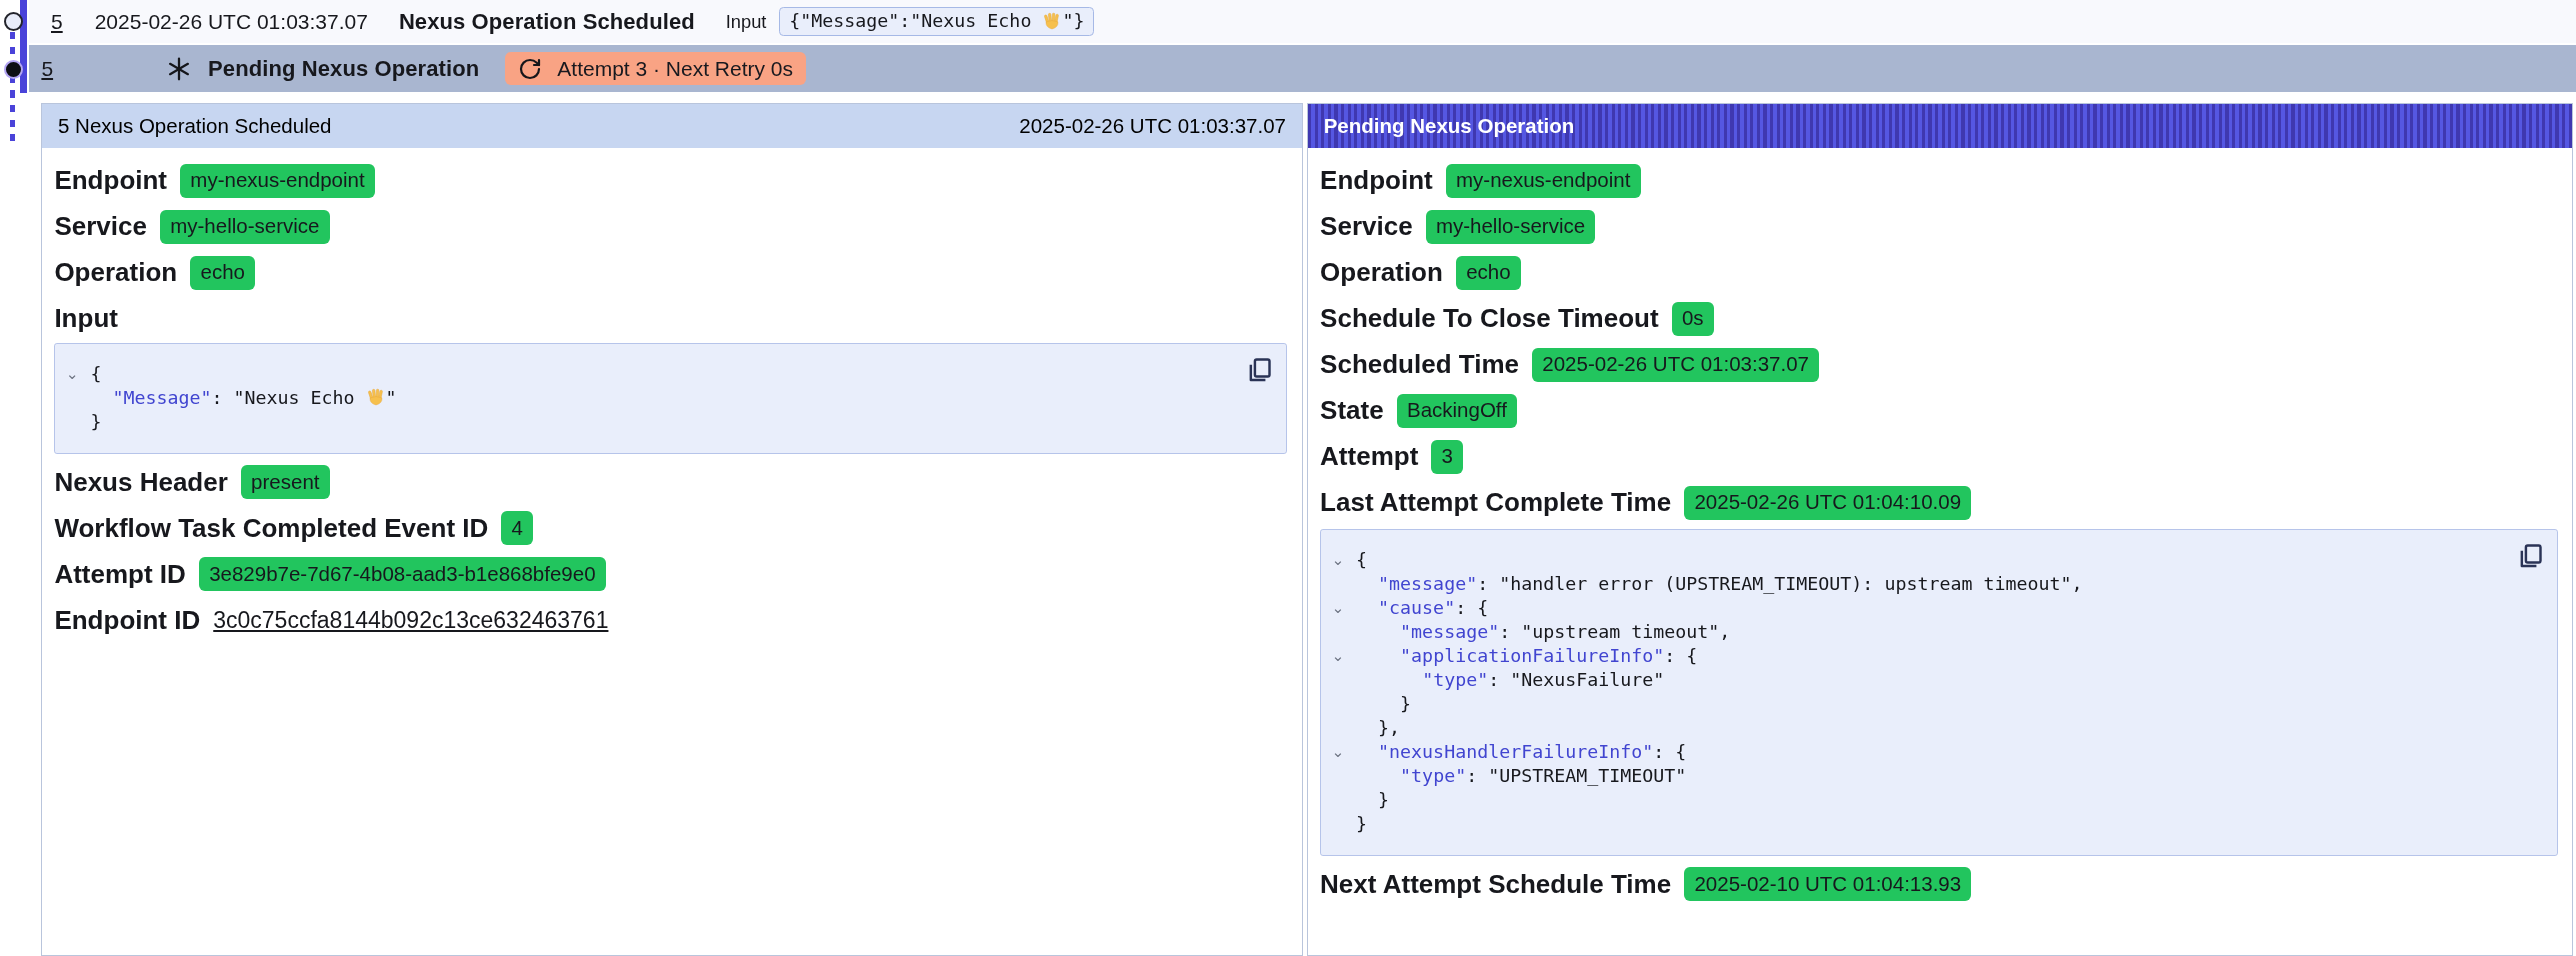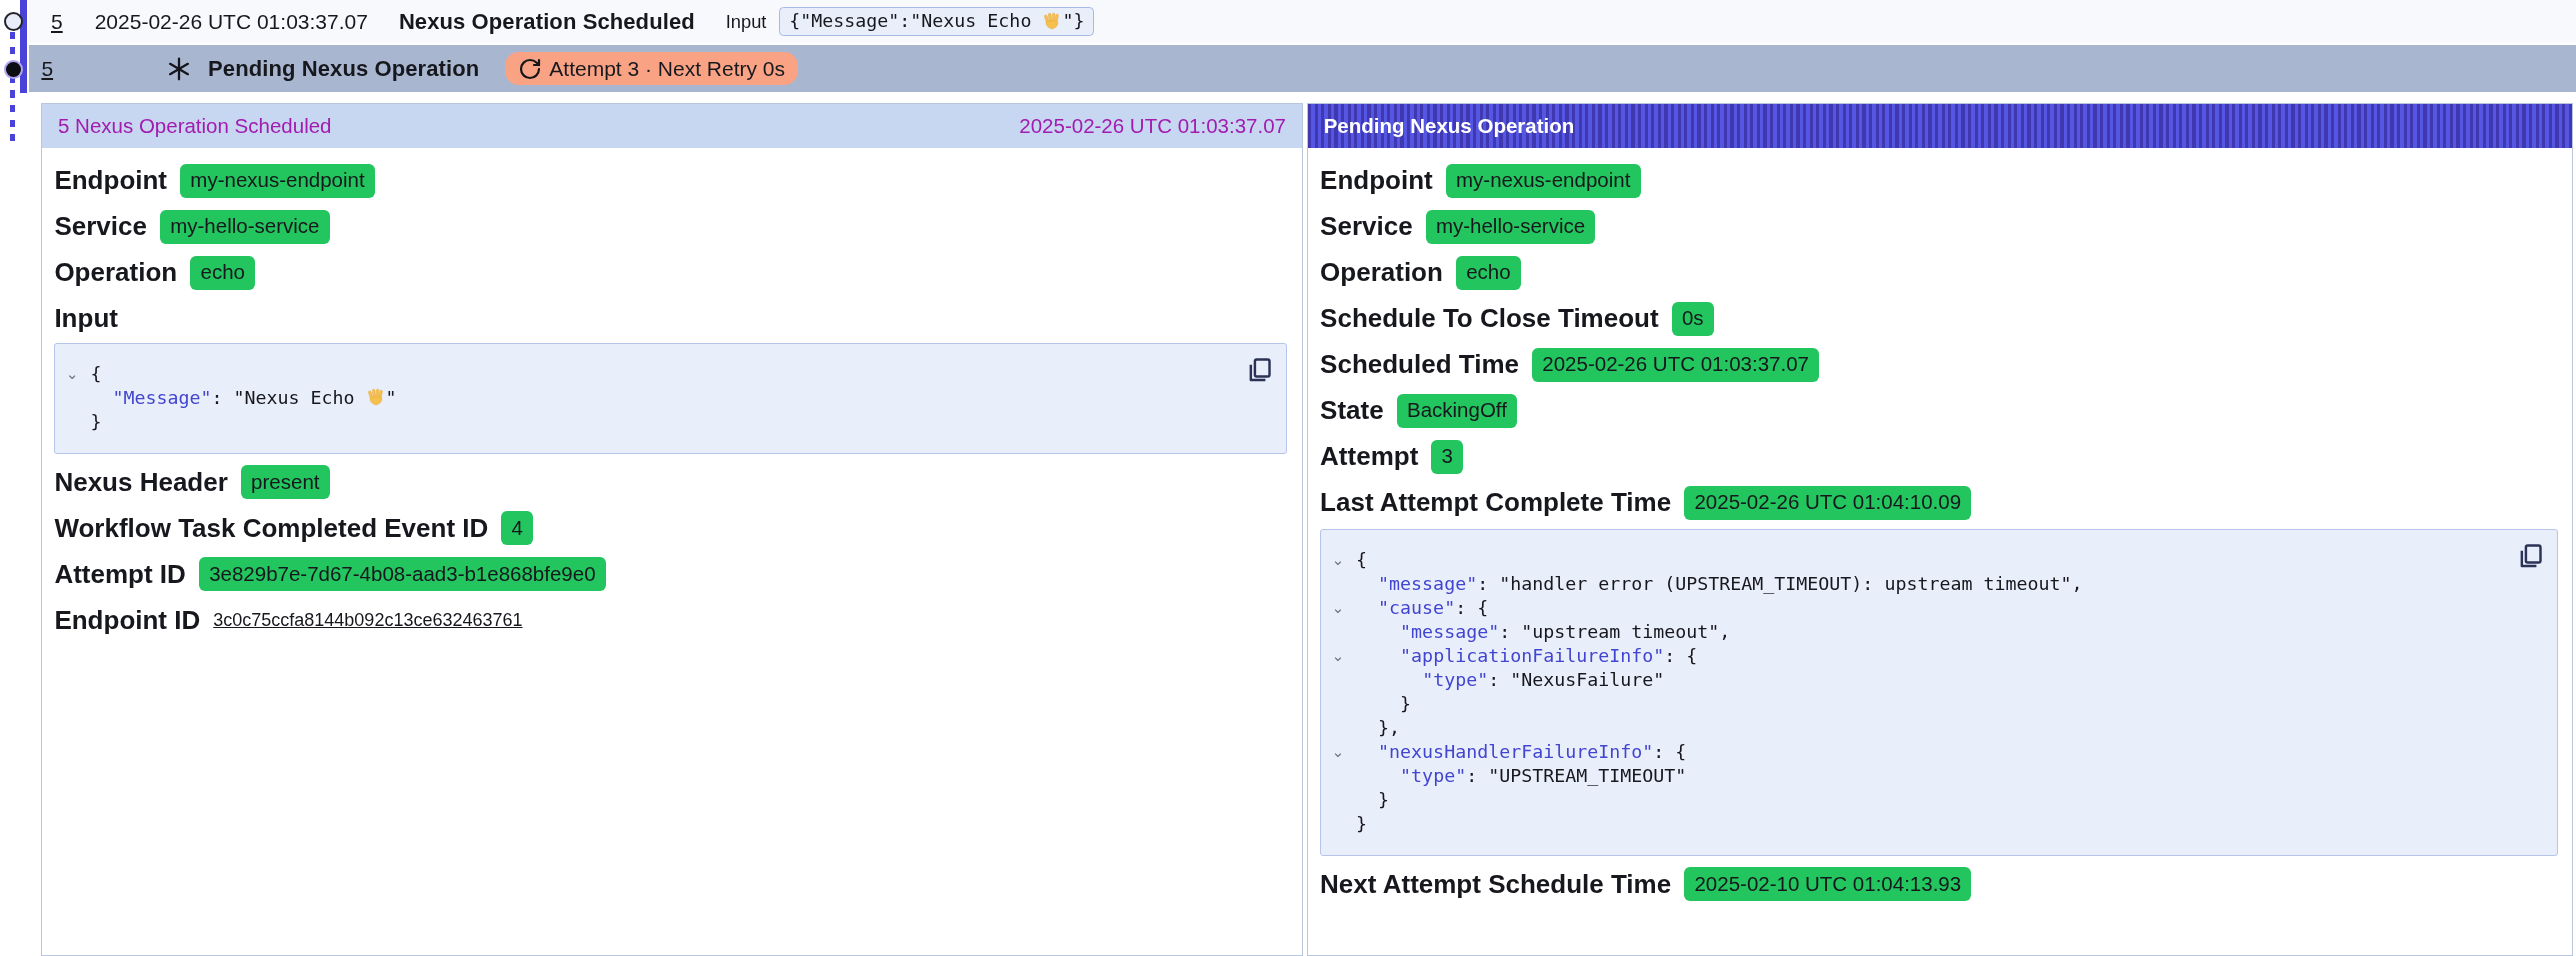--- a/index.html
+++ b/index.html
@@ -25,38 +25,38 @@
   .row1 .eid { margin-left:22px; }
   .row2 .eid { margin-left:12.4px; }
   .ts { margin-left:32px; font-size:21px; }
   .rtitle { font-weight:700; font-size:22px; letter-spacing:0.1px; }
   .row1 .rtitle { margin-left:31px; }
   .row2 .rtitle { margin-left:16px; }
   .input-label { margin-left:31px; font-size:18.3px; }
   .input-badge { margin-left:13px; font-size:18.3px; background:#e9eefb; border:1.5px solid #a6b9e6;
     border-radius:4.4px; padding:2.2px 8.8px 3.7px; white-space:pre; }
   .ast-icon { margin-left:113px; display:flex; align-items:center; }
-  .attempt-badge { margin-left:26px; background:#f9a384; border-radius:14px; padding:4.4px 13px;
-    display:flex; align-items:center; gap:7px; font-size:21px; font-weight:500; color:#18191f; }
+  .attempt-badge { margin-left:26px; background:#f9a384; border-radius:6px; padding:4.4px 13px;
+    display:flex; align-items:center; gap:15px; font-size:21px; font-weight:500; color:#18191f; }
 
   
   .panels { position:absolute; top:103px; left:41px; right:2.9px; bottom:0; display:flex; gap:3.7px; }
   .panel { border:1.5px solid #b9c5dc; background:#ffffff; overflow:hidden; }
   .panel.left { width:1262px; flex:none; }
   .panel.right { flex:1; }
   .phead { height:44px; display:flex; align-items:center; justify-content:space-between;
     padding:0 16px; font-size:20.5px; font-weight:500; }
-  .phead.light { background:#c7d6f1; color:#a21caf; }
+  .phead.light { background:#c7d6f1; color:#000000; }
   .phead.striped { background:repeating-linear-gradient(90deg,#3f38b0 0 3.3px,#5557e2 3.3px 6.6px);
     color:#ffffff; font-weight:600; justify-content:flex-start; }
   .fields { padding:4.4px 14.6px 0 12.4px; }
   .frow { display:flex; align-items:center; min-height:35px; margin-top:11px; }
   .flabel { font-size:26px; margin-right:13px; white-space:nowrap;font-weight:bold; }
   .fbadge { background:#22c55e; border-radius:5.9px; padding:4.4px 10.3px 5.9px; font-size:20.5px; white-space:nowrap; }
-  .flink { font-size:18px; color:#17181d; text-decoration:underline; cursor:pointer; }
+  .flink { font-size:23px; color:#17181d; text-decoration:underline; cursor:pointer; }
   .frow.label-only { margin-top:13px; min-height:25px; }
 
   
   .codeblock { position:relative; margin-top:8.8px; background:#e9eefb; border:1.5px solid #b6c4ea;
     border-radius:2.9px; padding:17.6px 51px 19px 0; font-family:"DejaVu Sans Mono",monospace;
     font-size:18.3px; line-height:24px; color:#17181d; }
   .cl { display:flex; white-space:pre; }
   .cl .chev { width:35px; flex:none; color:#6b7280; font-size:15.4px; line-height:24px;
     padding-left:10.3px; font-family:"Liberation Sans",sans-serif; cursor:pointer; }
   .jkey { color:#4145d0; }

